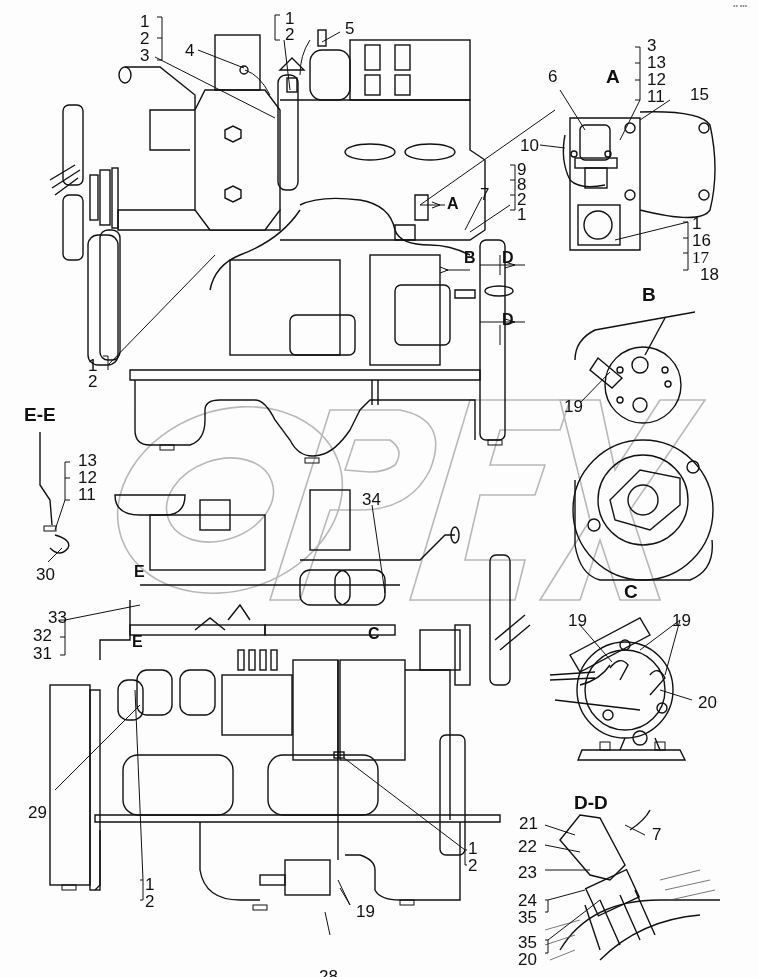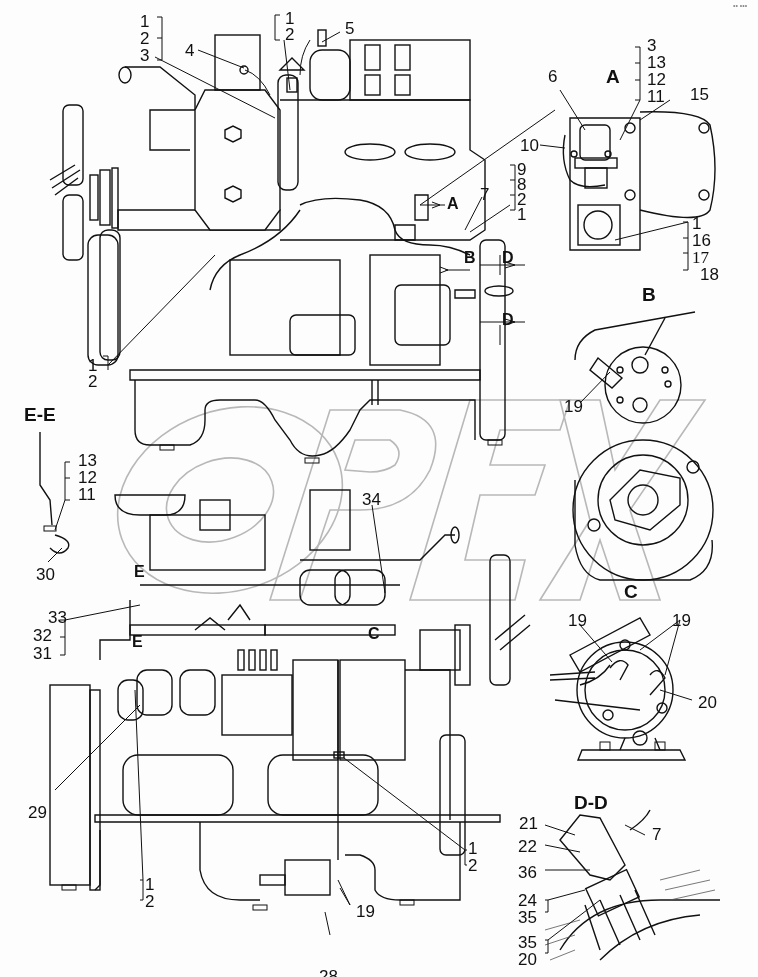--- a/index.html
+++ b/index.html
@@ -332,20 +332,20 @@
 <div class="lbl" style="left:145px; top:893px;">2</div>
 
 <div class="lbl" style="left:468px; top:840px;">1</div>
 <div class="lbl" style="left:468px; top:857px;">2</div>
 
 <div class="lbl" style="left:356px; top:903px;">19</div>
 <div class="lbl" style="left:319px; top:968px;text-decoration:underline;">28</div>
 
 <div class="lbl" style="left:519px; top:815px;">21</div>
 <div class="lbl" style="left:518px; top:838px;">22</div>
-<div class="lbl" style="left:518px; top:864px;">36</div>
+<div class="lbl" style="left:518px; top:864px;">23</div>
 <div class="lbl" style="left:518px; top:892px;">24</div>
 <div class="lbl" style="left:518px; top:909px;">35</div>
 <div class="lbl" style="left:518px; top:934px;">35</div>
 <div class="lbl" style="left:518px; top:951px;">20</div>
 <div class="lbl" style="left:652px; top:826px;">7</div>
 
 </div>
 
 </body></html>

